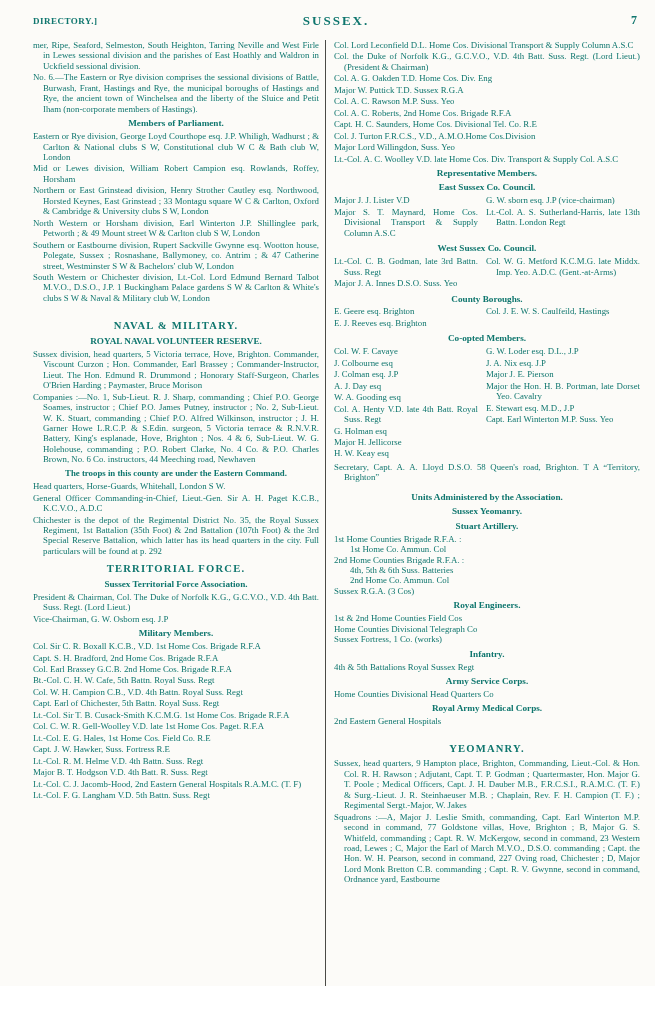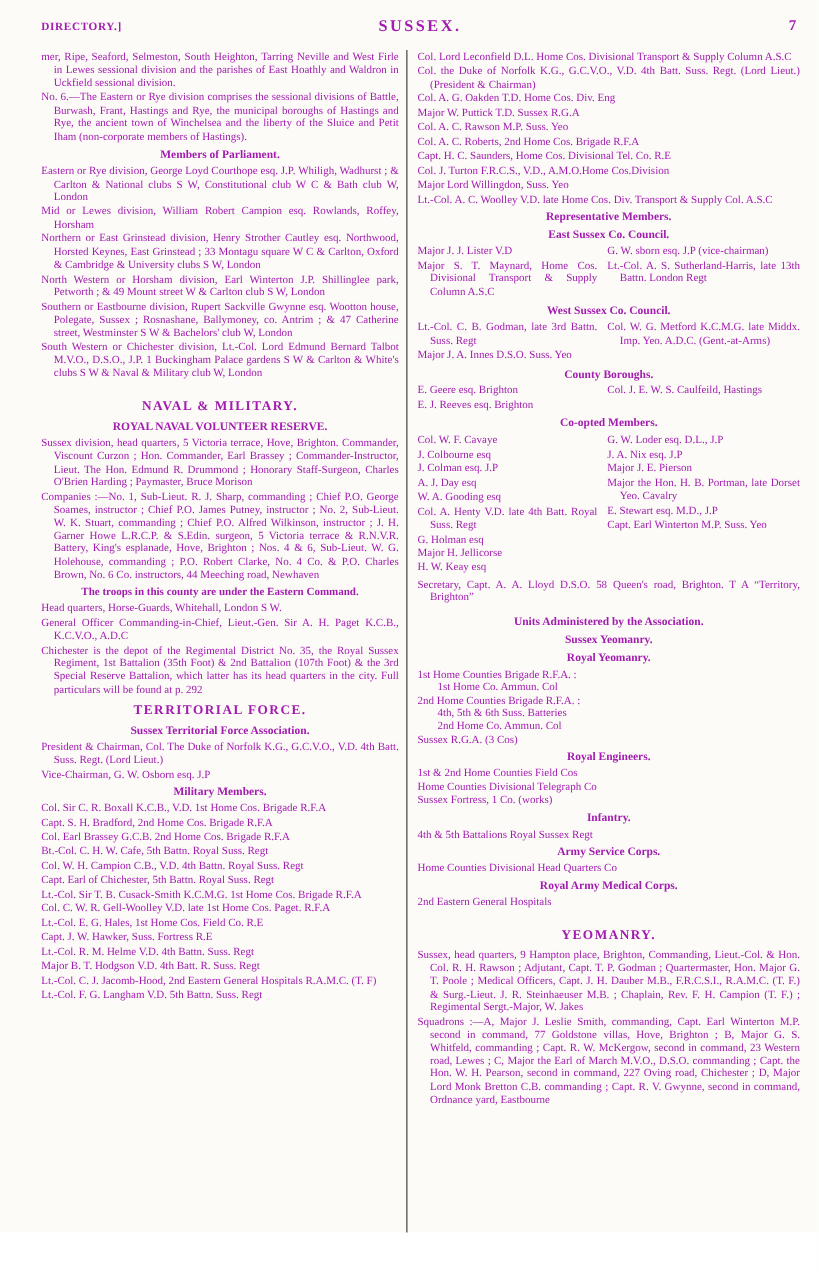--- a/index.html
+++ b/index.html
@@ -1,18 +1,18 @@
 <!DOCTYPE html>
 <html><head>
 <meta charset="utf-8">
 <style>
   html,body{margin:0;padding:0;}
   .page{
     width:655px;height:986px;background:#fcfbf8;position:relative;
-    font-family:"Liberation Serif", serif;color:#a21caf;overflow:hidden;
+    font-family:"Liberation Serif", serif;color:#0f766e;overflow:hidden;
     box-sizing:border-box;
   }
   .header{position:absolute;top:13px;left:33px;right:16px;height:18px;}
   .hdr-left{position:absolute;left:0;top:3px;font-size:9px;font-weight:bold;letter-spacing:0.5px;}
   .hdr-center{position:absolute;left:0;right:0;top:0;text-align:center;font-size:13px;font-weight:bold;letter-spacing:2px;}
   .hdr-right{position:absolute;right:2px;top:0;font-size:12px;font-weight:bold;}
   .vrule{position:absolute;left:325px;top:40px;height:956px;width:1px;background:#4a4a46;}
   .col{position:absolute;top:40px;font-size:8.8px;line-height:10.45px;}
   .col-left{left:33px;width:286px;}
   .col-right{left:334px;width:306px;}
@@ -154,21 +154,21 @@
         <p class="hang">Major the Hon. H. B. Portman, late Dorset Yeo. Cavalry</p>
         <p class="hang">E. Stewart esq. M.D., J.P</p>
         <p class="hang">Capt. Earl Winterton M.P. Suss. Yeo</p>
       </div>
     </div>
 
     <p class="hang">Secretary, Capt. A. A. Lloyd D.S.O. 58 Queen's road, Brighton.  T A “Territory, Brighton”</p>
     <div class="gap-sm"></div>
     <div class="h2">Units Administered by the Association.</div>
     <div class="h2">Sussex Yeomanry.</div>
-    <div class="h2">Royal Yeomanry.</div>
+    <div class="h2">Stuart Artillery.</div>
     <p class="line">1st Home Counties Brigade R.F.A. :</p>
     <p class="line ind">1st Home Co. Ammun. Col</p>
     <p class="line">2nd Home Counties Brigade R.F.A. :</p>
     <p class="line ind">4th, 5th &amp; 6th Suss. Batteries</p>
     <p class="line ind">2nd Home Co. Ammun. Col</p>
     <p class="line">Sussex R.G.A. (3 Cos)</p>
     <div class="h2">Royal Engineers.</div>
     <p class="line">1st &amp; 2nd Home Counties Field Cos</p>
     <p class="line">Home Counties Divisional Telegraph Co</p>
     <p class="line">Sussex Fortress, 1 Co. (works)</p>

